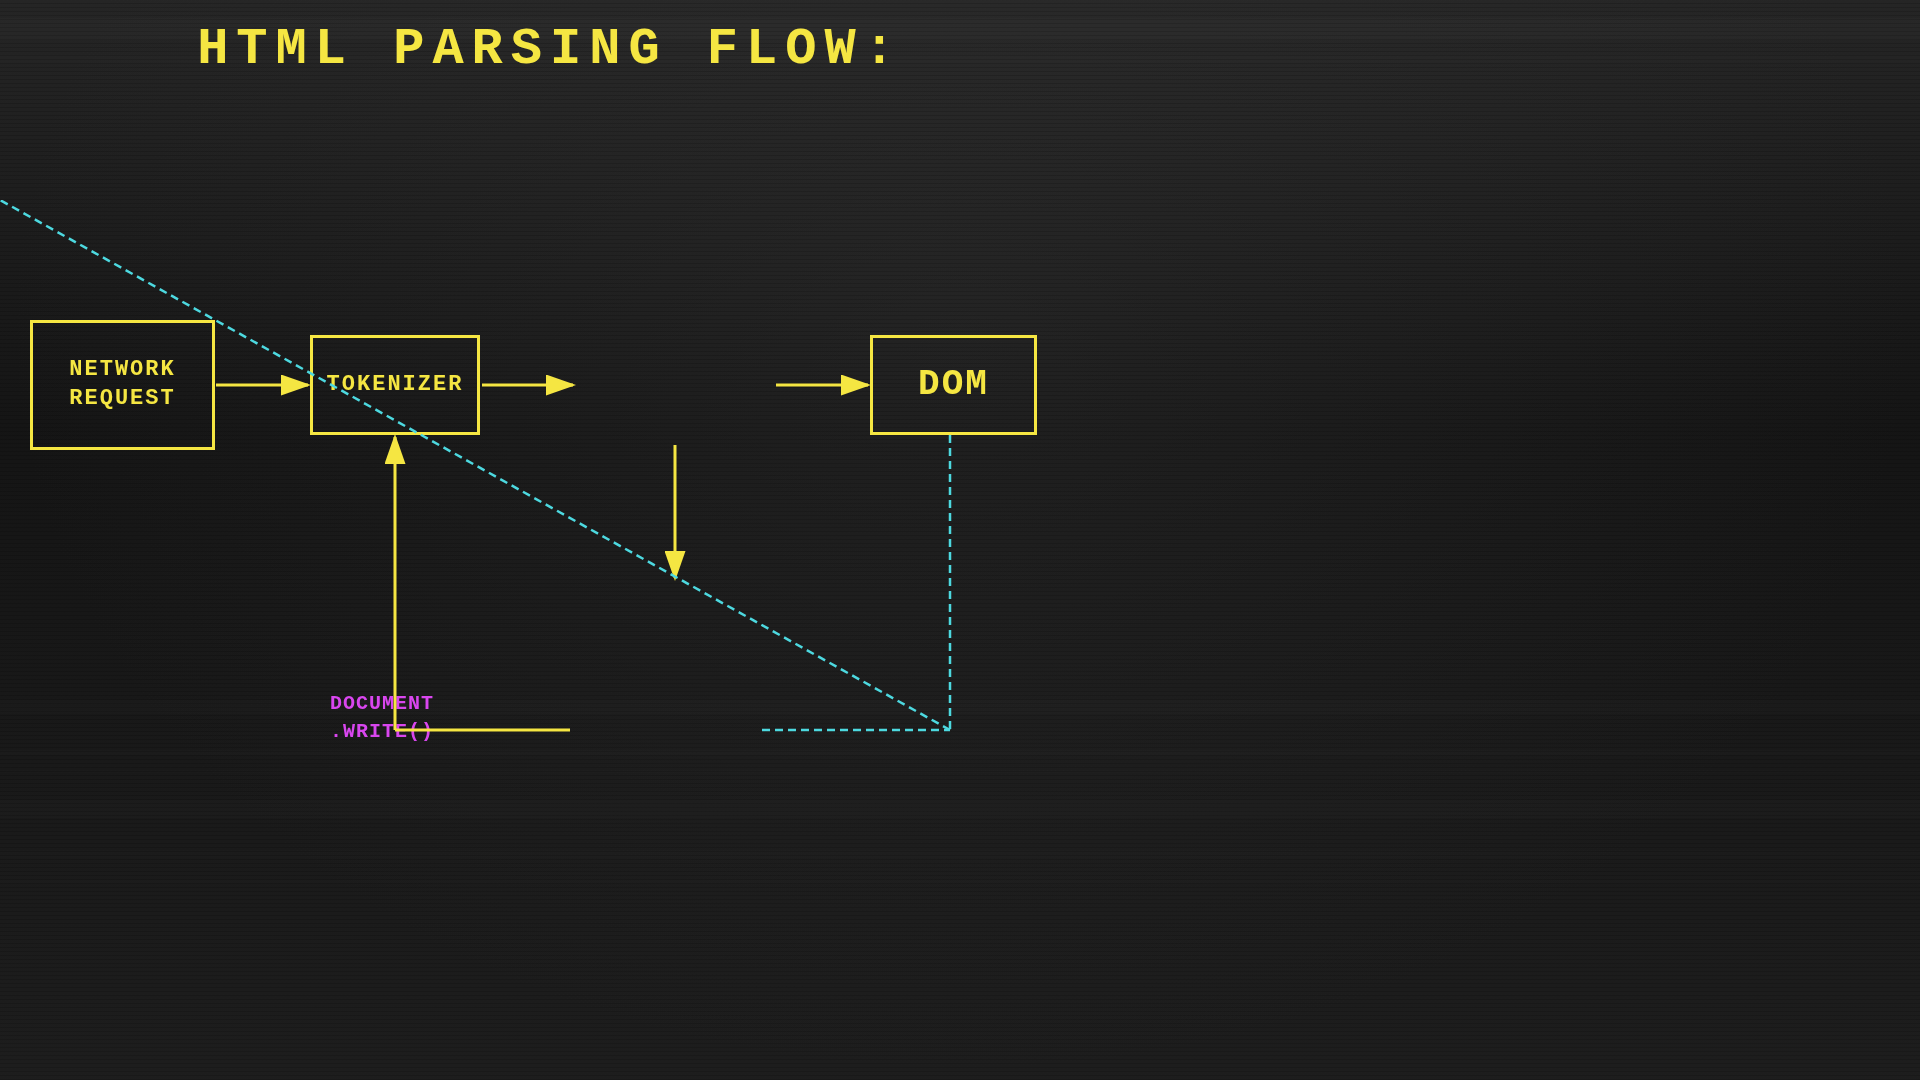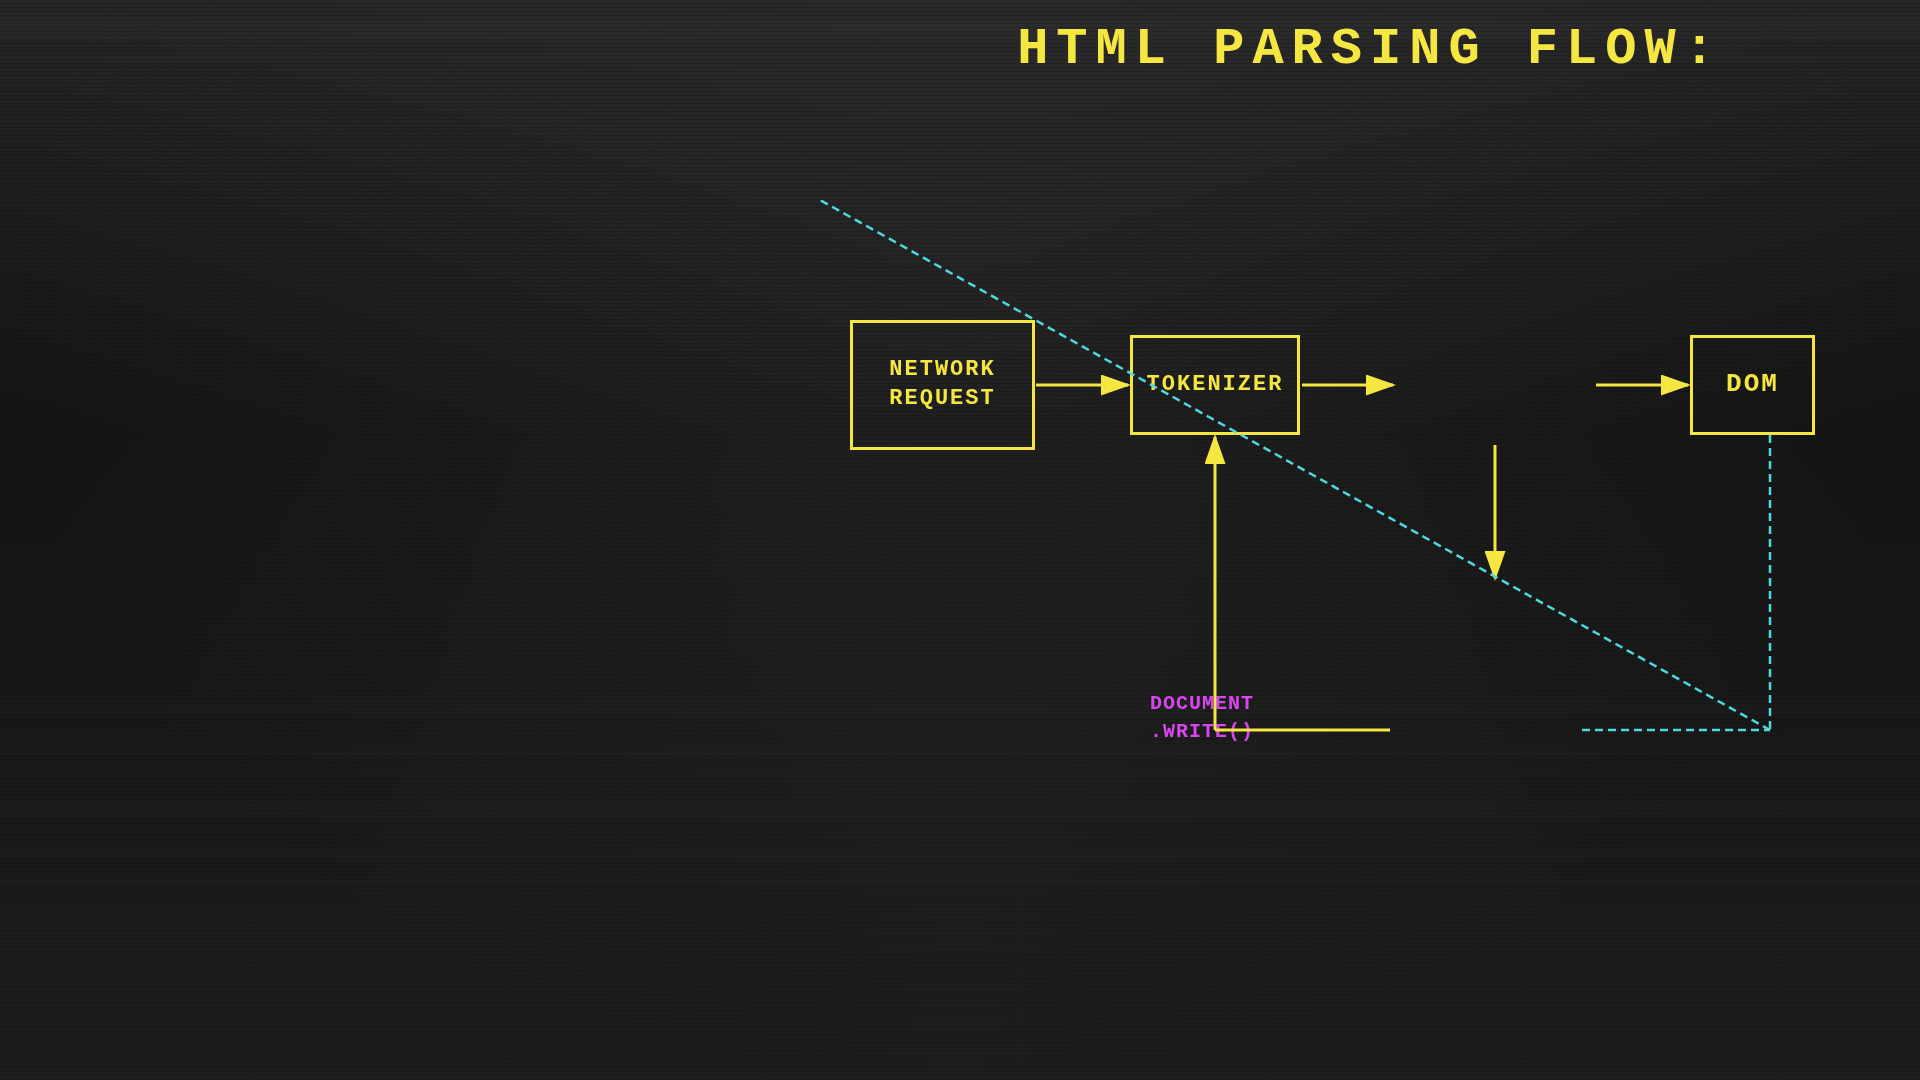--- a/index.html
+++ b/index.html
@@ -51,21 +51,21 @@
       z-index: 2;
     }
 
     .main-content {
       position: absolute;
       top: 0; left: 0;
       width: 100%; height: 100%;
       z-index: 10;
       display: flex;
       flex-direction: column;
-      align-items: flex-end;
+      align-items: flex-start;
       justify-content: center;
     }
 
     .diagram-container {
       position: relative;
       width: 1100px;
       height: 620px;
       margin-top: -60px;
     }
 
@@ -117,25 +117,25 @@
 
     .box-tree {
       width: 200px;
       height: 120px;
       left: 575px;
       top: 125px;
       font-size: 21px;
     }
 
     .box-dom {
-      width: 125px;
+      width: 167px;
       height: 100px;
       left: 870px;
       top: 135px;
-      font-size: 26px;
+      font-size: 36px;
     }
 
     .box-script {
       width: 190px;
       height: 140px;
       left: 570px;
       top: 380px;
       font-size: 22px;
     }
 

